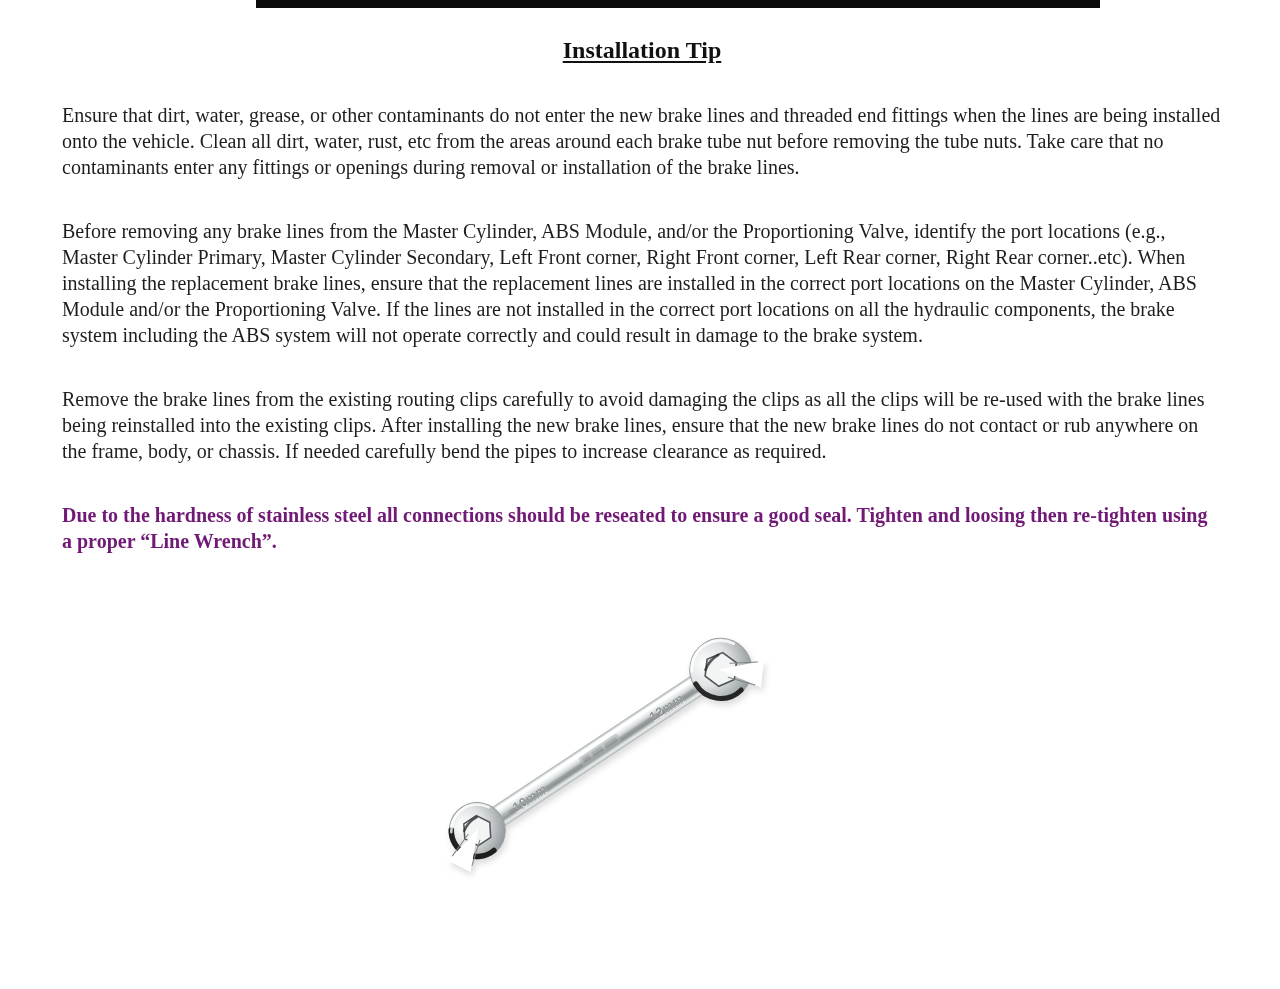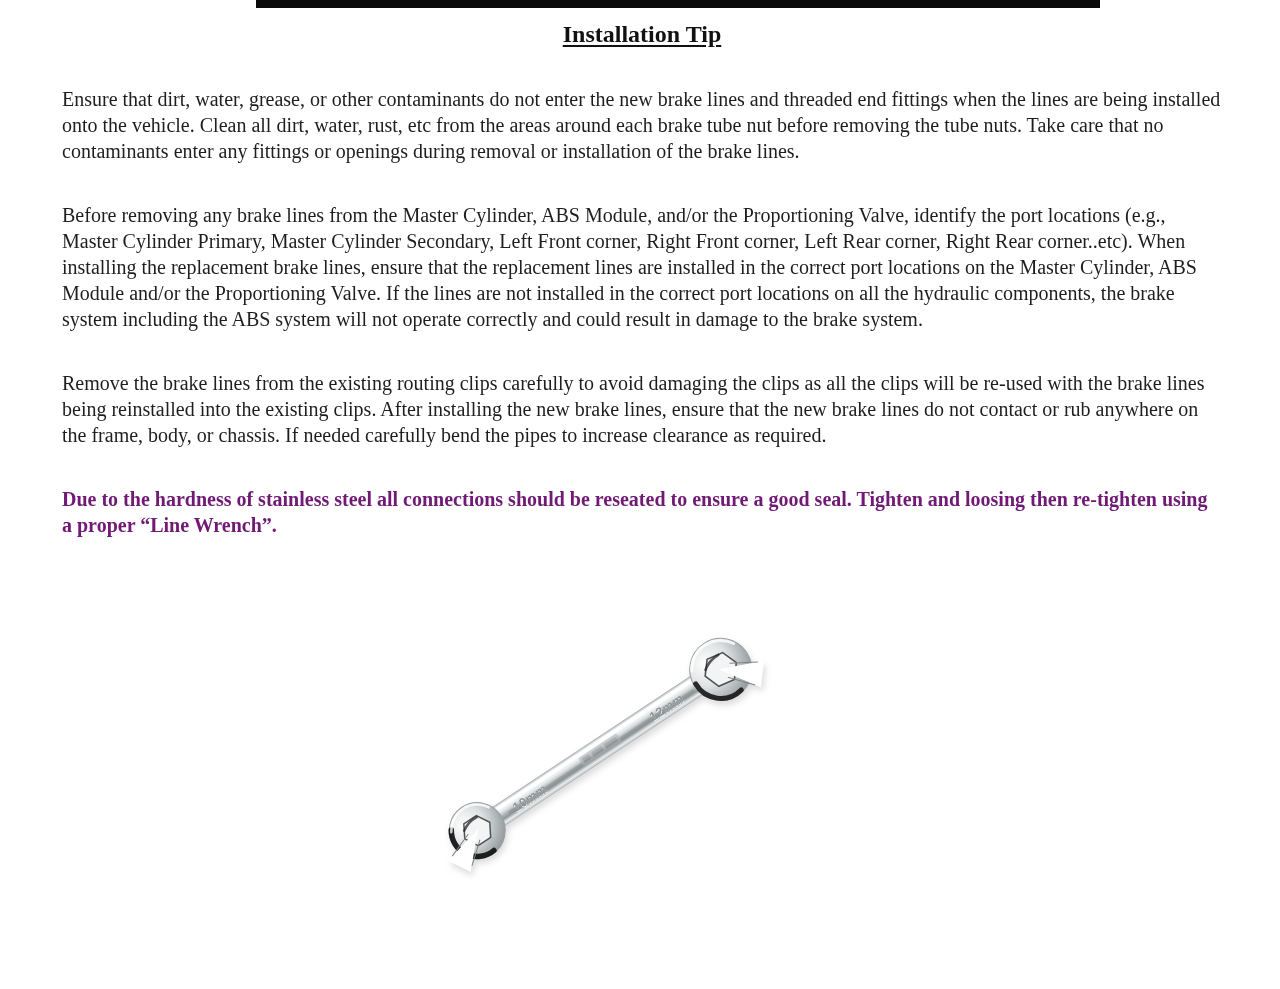--- a/index.html
+++ b/index.html
@@ -28,21 +28,21 @@
     color: #1e1e1e;
   }
   .doc-title {
     font-size: 24px;
     line-height: 28px;
     font-weight: bold;
     text-decoration: underline;
     text-decoration-thickness: 2px;
     text-underline-offset: 3px;
     text-align: center;
-    margin: 20px 0 36px 0;
+    margin: 36px 0 36px 0;
     color: #111;
   }
   .body-para {
     font-size: 20px;
     line-height: 26px;
     margin: 38px 0;
     color: #1e1e1e;
   }
   .body-para.bold {
     font-weight: bold;

